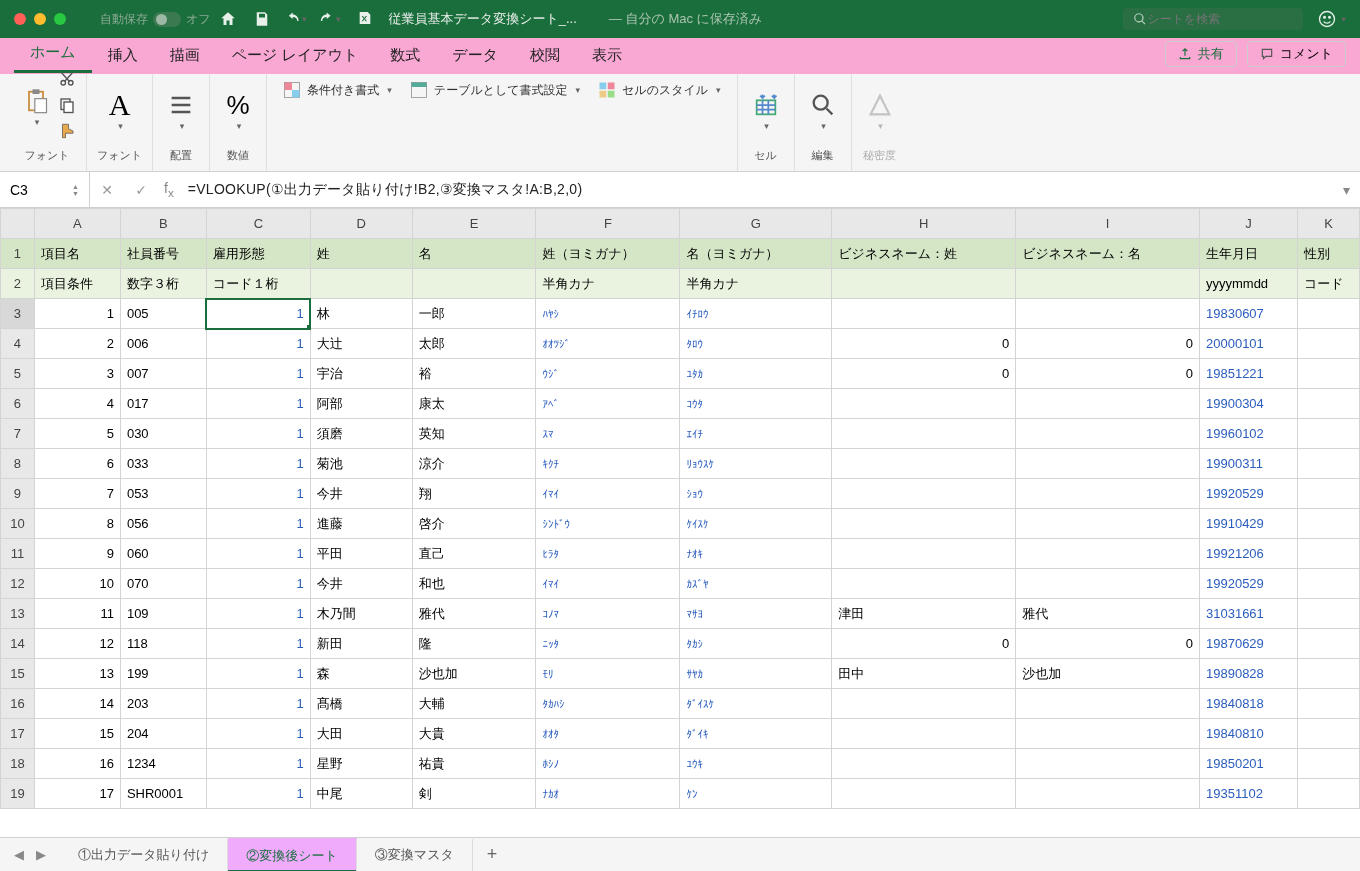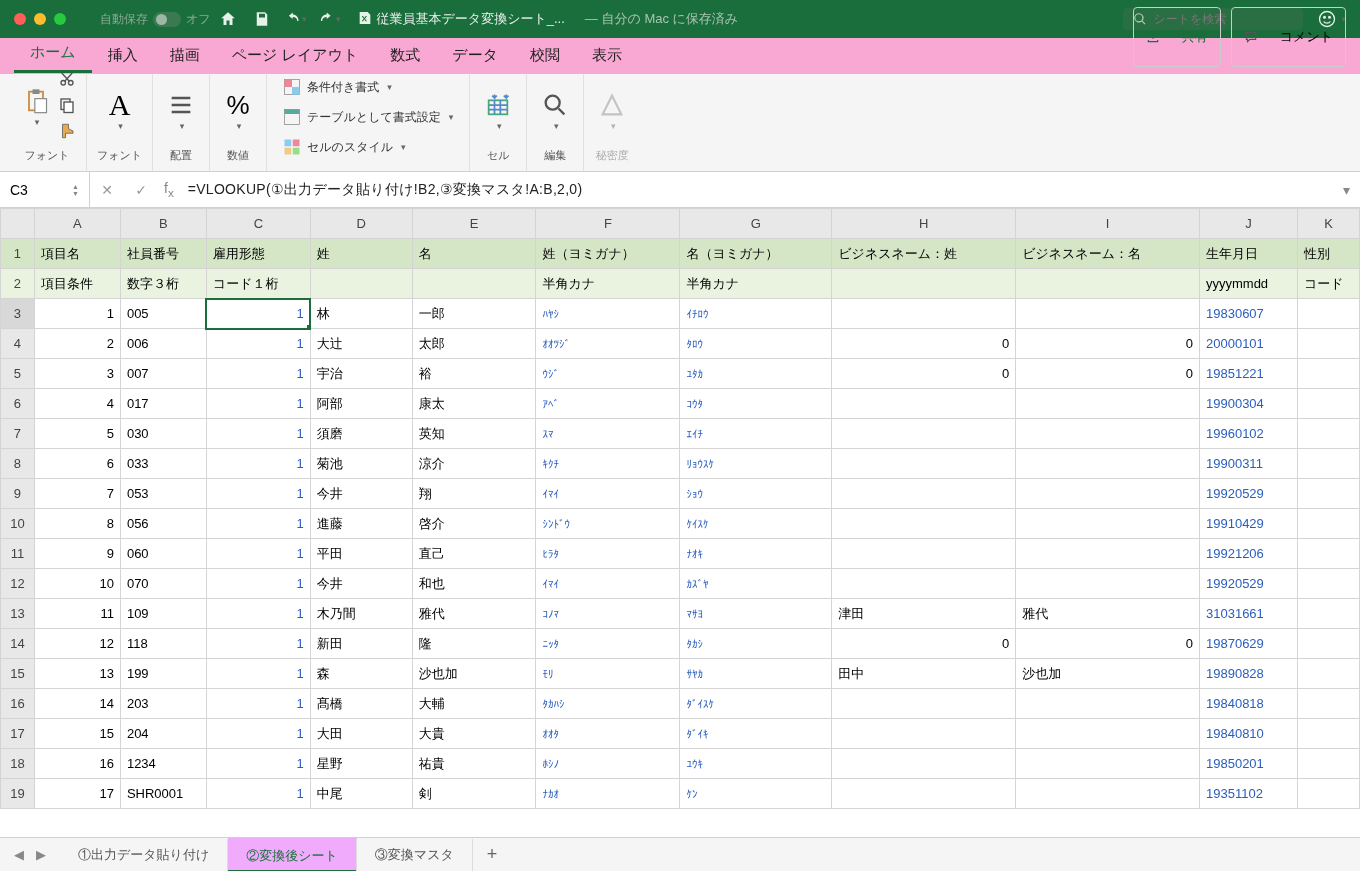--- a/index.html
+++ b/index.html
@@ -6,30 +6,30 @@
     body { background:#fff; overflow:hidden; width:1360px; height:871px; position:relative; }
     .titlebar { height:38px; background:#1a6e3c; display:flex; align-items:center; color:#e0e0d8; font-size:13px; }
     .traffic { display:flex; gap:8px; padding:0 14px; }
     .tl { width:12px; height:12px; border-radius:50%; }
     .tl.r{background:#ff5f57}.tl.y{background:#febc2e}.tl.g{background:#28c840}
     .autosave{color:#8aa893;font-size:12px;margin-left:20px;display:flex;align-items:center;gap:5px}
     .switch{width:28px;height:15px;border-radius:8px;background:#3b7a51;position:relative}
     .knob{width:11px;height:11px;border-radius:50%;background:#9db8a4;position:absolute;top:2px;left:3px}
     .tb-ico{width:22px;height:22px;display:flex;align-items:center;justify-content:center;color:#e8f0ea;cursor:pointer;margin:0 6px}
     .tb-ico svg{width:18px;height:18px;fill:#e8f0ea}
-    .doctitle{margin-left:10px;display:flex;align-items:center;gap:4px;color:#ecf0ed}
+    .doctitle{margin-left:10px;display:flex;align-items:center;gap:16px;color:#ecf0ed}
     .docsub{color:#aac4b1;margin-left:16px}
-    .search{margin-left:auto;display:flex;align-items:center;gap:6px;background:#2a6e43;padding:4px 10px;border-radius:4px;min-width:180px;color:#b8d0c0}
+    .search{margin-left:auto;display:flex;align-items:center;background:#2a6e43;padding:4px 10px;border-radius:4px;min-width:180px;color:#b8d0c0}
     .search input{background:transparent;border:none;color:#b8d0c0;outline:none;font-size:12px;width:120px}
     .smile{margin:0 14px;color:#e8f0ea;display:flex;align-items:center;gap:2px}
     .tabs{height:36px;background:#f9a8d4;border-bottom:1px solid transparent;display:flex;align-items:flex-end;padding:0 14px;font-size:15px}
     .tab{padding:8px 16px;color:#222;cursor:pointer}
     .tab.active{color:#1a6e3c;border-bottom:3px solid #1a6e3c;font-weight:500}
     .tabs-right{margin-left:auto;display:flex;gap:10px;padding-bottom:6px}
-    .pill{border:1px solid #ccc;border-radius:4px;padding:20px 12px;font-size:13px;display:flex;align-items:center;gap:22px;cursor:pointer}
+    .pill{border:1px solid #ccc;border-radius:4px;padding:3px 12px;font-size:13px;display:flex;align-items:center;gap:6px;cursor:pointer}
     .pill.green{color:#1a6e3c}
     .ribbon{height:98px;background:#f5f5f5;border-bottom:1px solid #d0d0d0;display:flex;align-items:stretch;padding:0 8px}
     .rgrp{display:flex;flex-direction:column;align-items:center;justify-content:flex-end;padding:4px 10px;border-right:1px solid #e0e0e0;position:relative}
     .rgrp:last-child{border-right:none}
     .rlbl{font-size:11px;color:#555;padding:4px 0}
     .rbody{flex:1;display:flex;align-items:center;gap:4px}
     .rbtn{display:flex;flex-direction:column;align-items:center;gap:2px;padding:4px;cursor:pointer}
     .ico{width:28px;height:28px;display:flex;align-items:center;justify-content:center}
     .caret{font-size:9px;color:#666;margin-left:2px}
     .mini-btn{display:flex;align-items:center;gap:6px;font-size:12px;padding:3px 6px;cursor:pointer;color:#333}
@@ -203,21 +203,21 @@
   <div class="rgrp">
     <div class="rbody">
         <div class="rbtn">
           <div class="ico" style="font-size:26px">%</div>
           <span class="caret">▾</span>
         </div>
       </div>
     <div class="rlbl">数値</div>
   </div>
   <div class="rgrp">
-    <div class="rbody" style="flex-direction:column;align-items:flex-start;gap:6px">
+    <div class="rbody" style="align-items:flex-start;gap:6px">
       <div class="mini-btn">
           <span class="mini-ico"><svg viewBox="0 0 24 24" width="18" height="18">
               <rect x="2" y="2" width="20" height="20" fill="none" stroke="#888"></rect>
               <rect x="2" y="2" width="10" height="10" fill="#e89"></rect>
               <rect x="12" y="12" width="10" height="10" fill="#8ce"></rect>
             </svg></span>
           <span>条件付き書式</span>
           <span class="caret">▾</span>
         </div>
       <div class="mini-btn">

